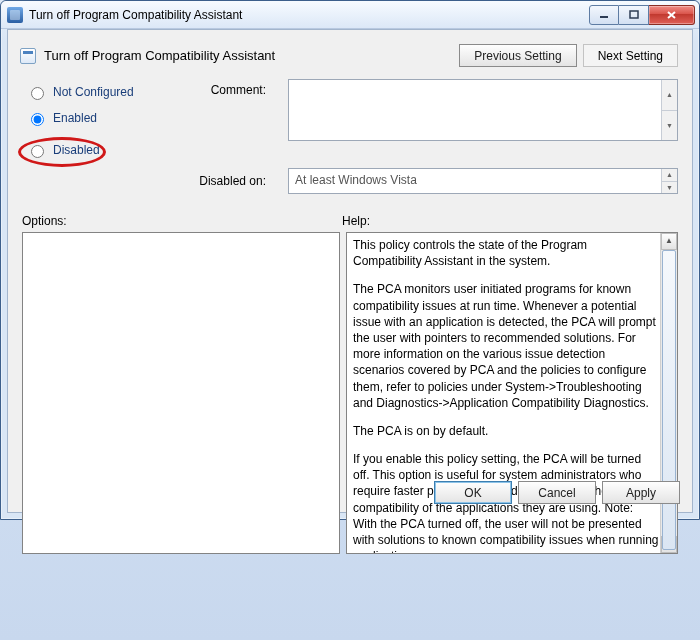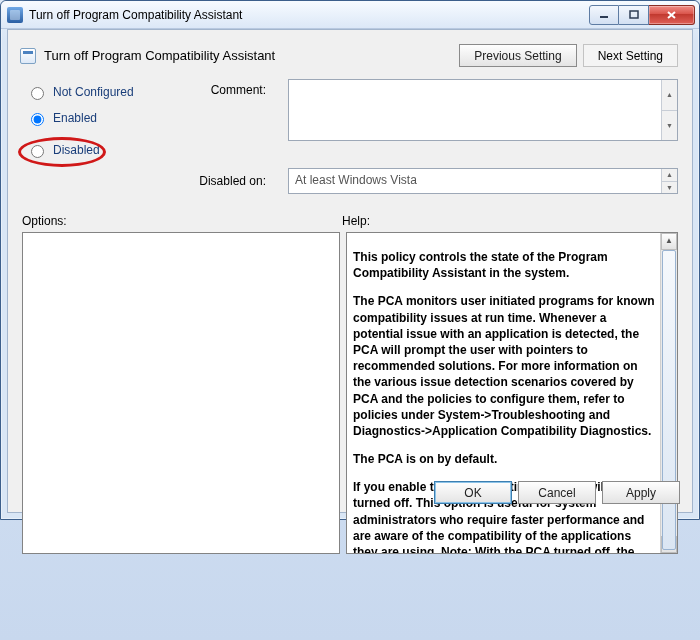--- a/index.html
+++ b/index.html
@@ -192,21 +192,21 @@
     border:1px solid #bdbdbd; margin:0; font-size:8px;
     display:flex; align-items:center; justify-content:center; color:#555;
   }
   .scrollbar .track { flex:1; position:relative; }
   .scrollbar .thumb {
     position:absolute; left:1px; right:1px; top:0; height:300px;
     background:linear-gradient(#f5f8fc,#dbe6f3);
     border:1px solid #99b3d1; border-radius:2px;
   }
 
-  .help-text p { margin: 12px 0 12px 0; font-weight: bold; }
+  .help-text p { margin: 0 0 12px 0; }
 
   
   .footer {
     position: absolute;
     right: 12px; bottom: 8px;
     display: flex; gap: 6px;
   }
   .footer .btn { width: 78px; padding:0; }
 
 </style>

